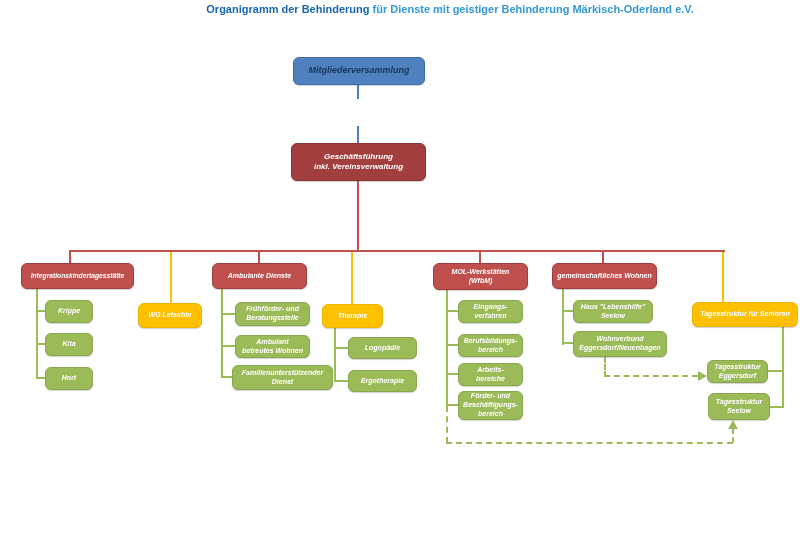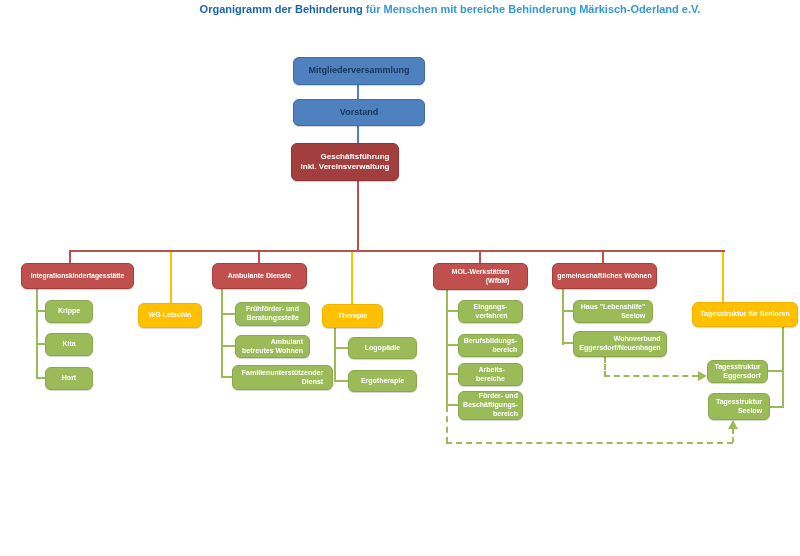--- a/index.html
+++ b/index.html
@@ -3,23 +3,23 @@
 <meta charset="utf-8">
 <style>
   html,body{margin:0;padding:0;background:#fff;}
   #canvas{position:relative;width:800px;height:556px;background:#ffffff;overflow:hidden;
           font-family:"Liberation Sans",sans-serif;}
   .title{position:absolute;left:100px;right:0;top:3px;text-align:center;font-size:11px;
          font-weight:bold;white-space:nowrap;}
   .title .t1{color:#1a66ac;}
   .title .t2{color:#3399d6;}
   .node{position:absolute;box-sizing:border-box;border-radius:6px;display:flex;
-        align-items:center;justify-content:center;text-align:right;color:#fff;
+        align-items:center;justify-content:center;text-align:center;color:#fff;
         font-weight:bold;font-size:7px;line-height:1.25;white-space:pre-line;
-        box-shadow:0 1px 1px rgba(0,0,0,0.18);padding:1px 2px;}
+        box-shadow:0 1px 1px rgba(0,0,0,0.18);padding:1px 2px;font-style:italic;}
   .blue{background:#4e81bd;border:1px solid #3d6da6;color:#17365d;font-size:9px;}
   .darkred{background:#a33e3e;border:1px solid #8c3434;font-size:8px;}
   .red{background:#c0504d;border:1px solid #a23f3d;}
   .green{background:#9bbb59;border:1px solid #89a84b;}
   .yellow{background:#ffc000;border:1px solid #efb400;}
   .line{position:absolute;}
   .l-blue{background:#4e81bd;}
   .l-red{background:#c0504d;}
   .l-yellow{background:#ffc000;}
   .l-green{background:#9bbb59;}
@@ -28,21 +28,21 @@
   .arrow-r{position:absolute;width:0;height:0;border-top:5px solid transparent;
            border-bottom:5px solid transparent;border-left:9px solid #9bbb59;}
   .arrow-u{position:absolute;width:0;height:0;border-left:5px solid transparent;
            border-right:5px solid transparent;border-bottom:9px solid #9bbb59;}
 </style>
 </head>
 <body>
 
 <div id="canvas">
 
-  <div class="title"><span class="t1">Organigramm der Behinderung</span><span class="t2"> für Menschen mit bereiche Behinderung Märkisch-Oderland e.V.</span></div>
+  <div class="title"><span class="t1">Organigramm der Behinderung</span><span class="t2"> für Dienste mit geistiger Behinderung Märkisch-Oderland e.V.</span></div>
 
   <div class="line l-blue" style="left:357px;top:85px;width:2px;height:14px"></div>
   <div class="line l-blue" style="left:357px;top:126px;width:2px;height:17px"></div>
   <div class="line l-red" style="left:357px;top:181px;width:2px;height:70px"></div>
   <div class="line l-red" style="left:69px;top:250px;width:656px;height:2px"></div>
   <div class="line l-red" style="left:69px;top:252px;width:2px;height:11px"></div>
   <div class="line l-red" style="left:258px;top:252px;width:2px;height:11px"></div>
   <div class="line l-red" style="left:479px;top:252px;width:2px;height:11px"></div>
   <div class="line l-red" style="left:602px;top:252px;width:2px;height:11px"></div>
   <div class="line l-yellow" style="left:170px;top:252px;width:2px;height:51px"></div>
@@ -80,22 +80,21 @@
   <div class="dash-v" style="left:604px;top:357px;height:20px"></div>
   <div class="dash-h" style="left:604px;top:375px;width:94px"></div>
   <div class="arrow-r" style="left:698px;top:371px"></div>
 
   <div class="dash-v" style="left:446px;top:406px;height:37px"></div>
   <div class="dash-h" style="left:446px;top:442px;width:287px"></div>
   <div class="dash-v" style="left:732px;top:429px;height:13px"></div>
   <div class="arrow-u" style="left:728px;top:420px"></div>
 
   <div class="node blue" style="left:293px;top:57px;width:132px;height:28px">Mitgliederversammlung</div>
-  <div class="node blue" style="left:293px;top:99px;width:132px;height:27px">Vorstand</div>
-  <div class="node darkred" style="left:291px;top:143px;width:108px;height:38px">Geschäftsführung
+  <div class="node darkred" style="left:291px;top:143px;width:135px;height:38px">Geschäftsführung
 inkl. Vereinsverwaltung</div>
 
   <div class="node red" style="left:21px;top:263px;width:113px;height:26px;font-size:6.7px">Integrationskindertagesstätte</div>
   <div class="node green" style="left:45px;top:300px;width:48px;height:23px">Krippe</div>
   <div class="node green" style="left:45px;top:333px;width:48px;height:23px">Kita</div>
   <div class="node green" style="left:45px;top:367px;width:48px;height:23px">Hort</div>
   <div class="node yellow" style="left:138px;top:303px;width:64px;height:25px">WG Letschin</div>
 
   <div class="node red" style="left:212px;top:263px;width:95px;height:26px">Ambulante Dienste</div>
   <div class="node green" style="left:235px;top:302px;width:75px;height:24px">Frühförder- und

